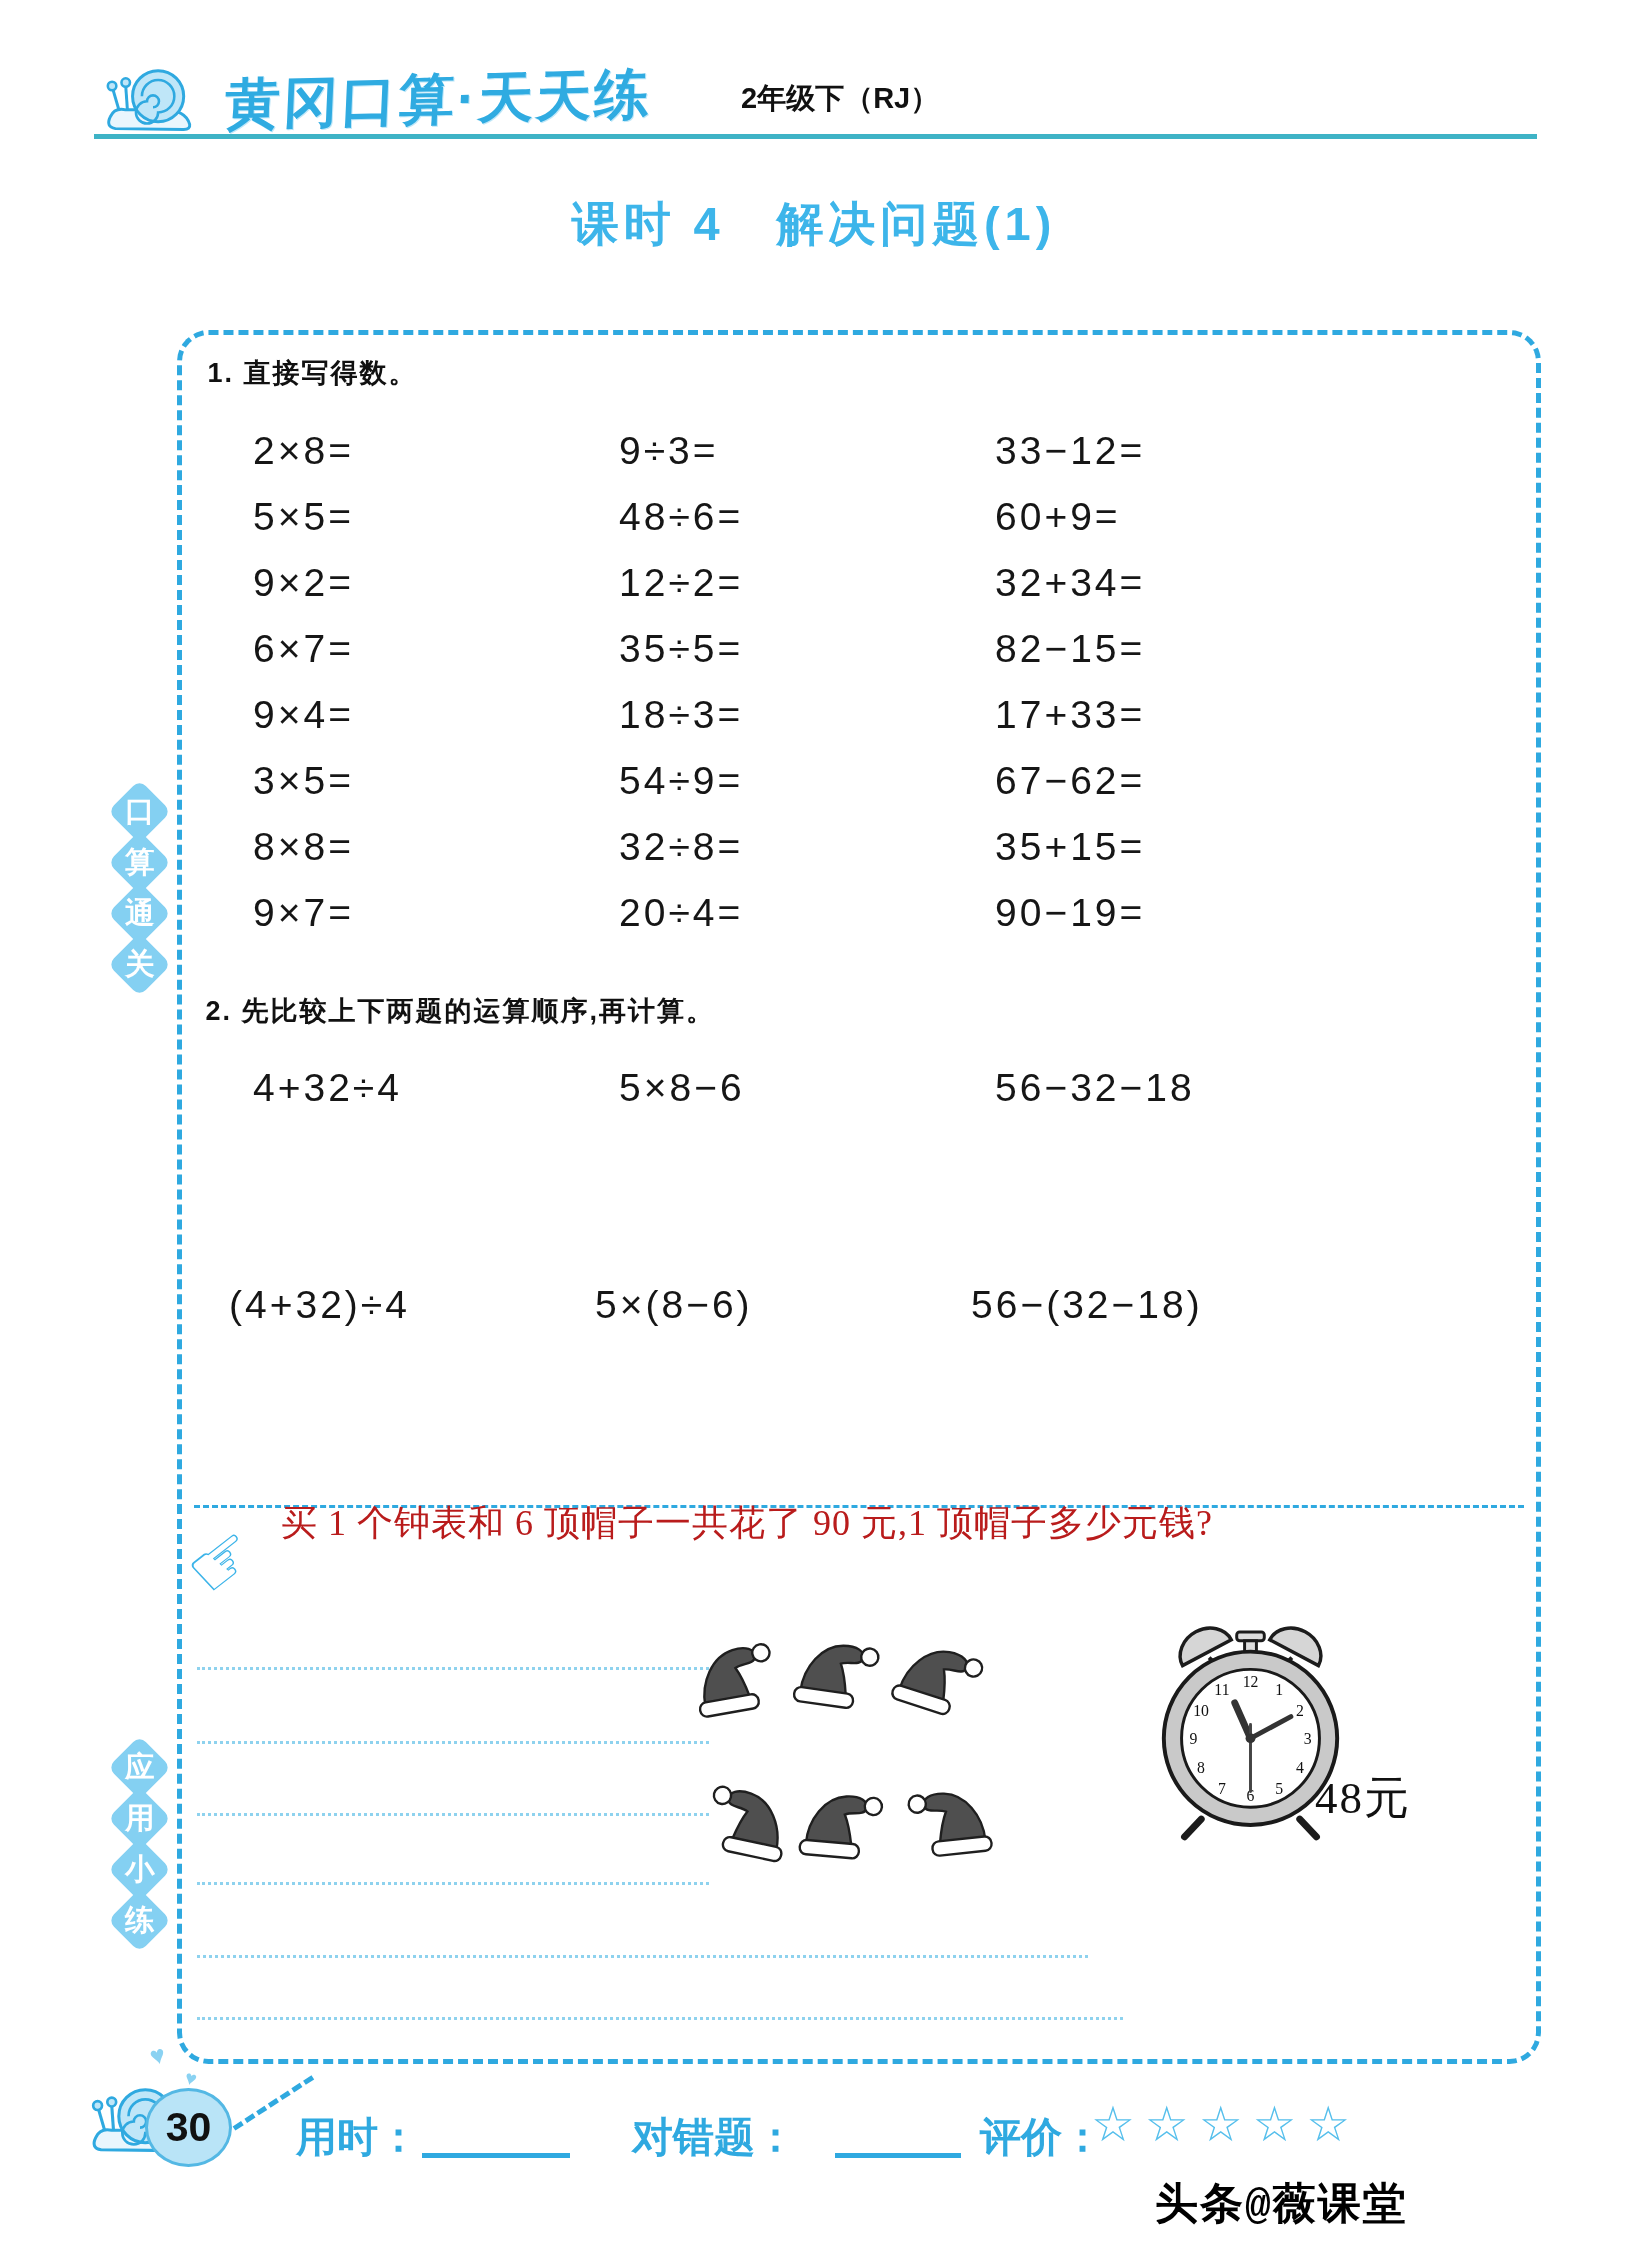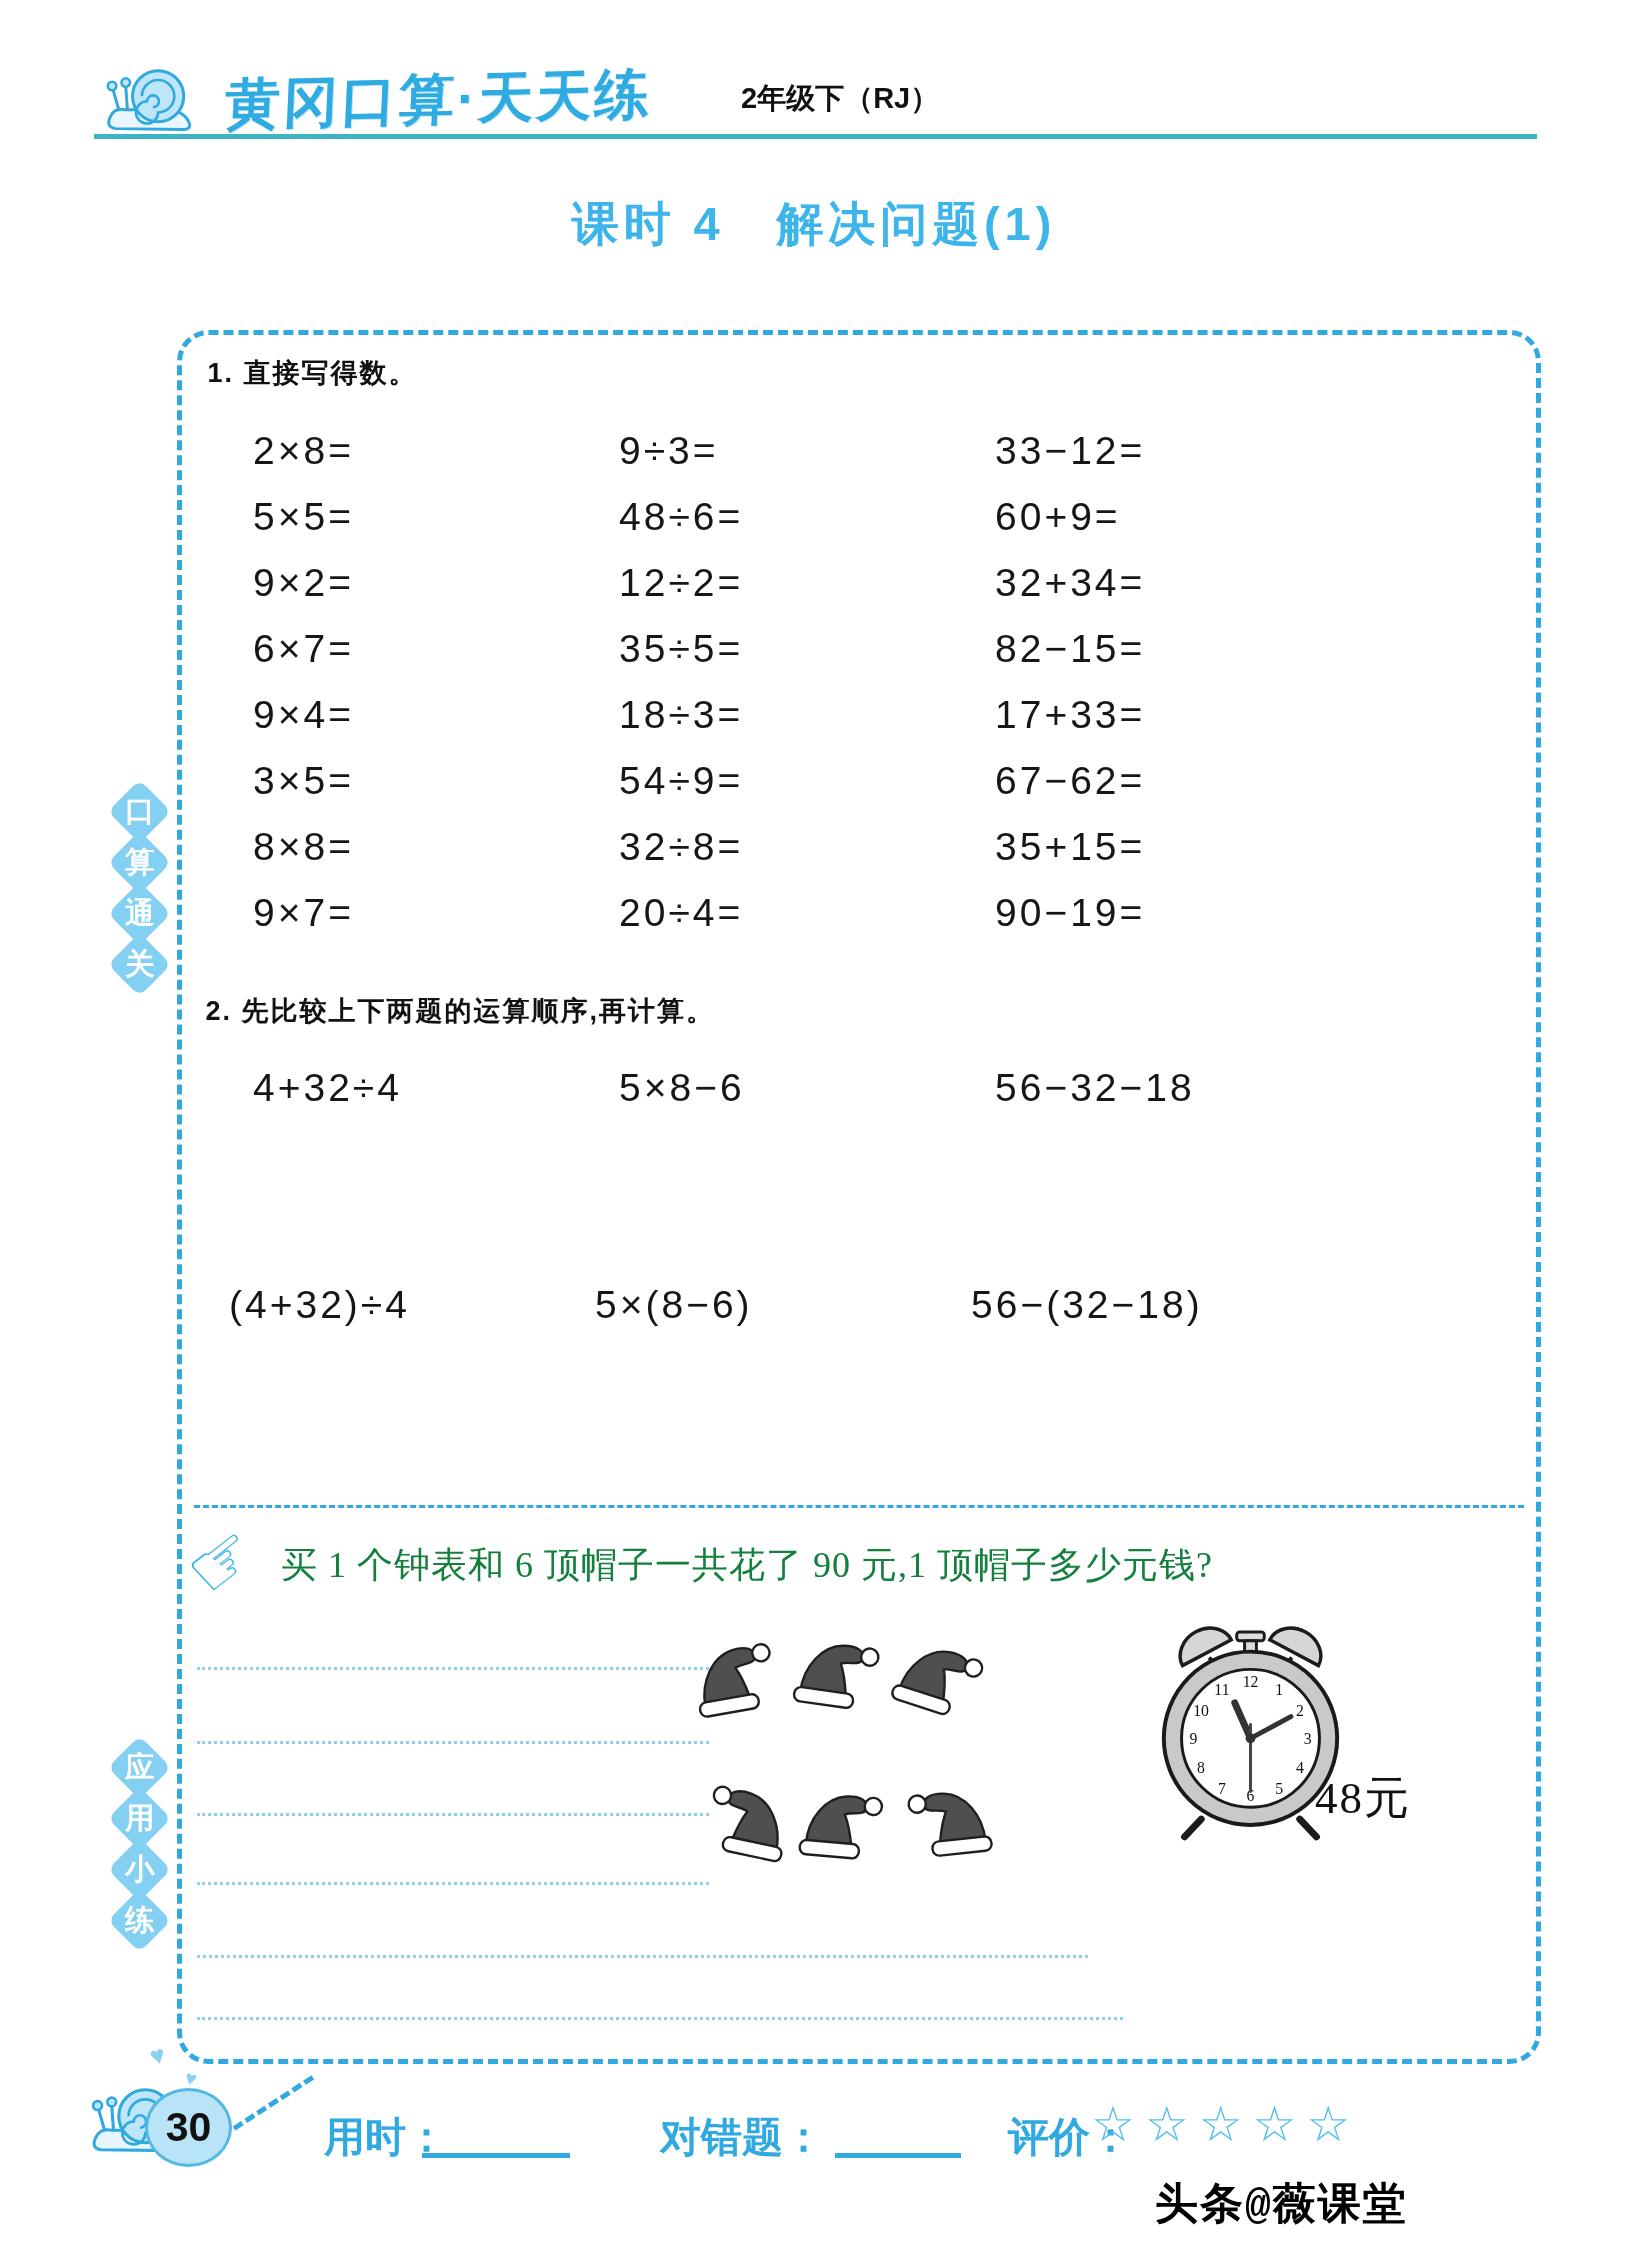--- a/index.html
+++ b/index.html
@@ -35,21 +35,21 @@
   .row1{left:71px;top:731px;}
   .row2{left:47px;top:948px;}
   .expr{width:366px;font-size:39px;letter-spacing:3px;color:#161616;white-space:nowrap;}
   .expr:nth-child(2){width:376px;}
   .expr:last-child{width:auto;}
 
   .divider{position:absolute;left:11.8px;right:11.8px;top:1170px;border-top:3.9px dashed #2fa9e0;}
 
   .hand{position:absolute;left:5.9px;top:1182px;font-size:75px;color:#3cb4e9;
         transform:rotate(-38deg);}
-  .wp-text{position:absolute;left:99px;top:1206px;font-size:36px;color:#15803d;
+  .wp-text{position:absolute;left:99px;top:1164px;font-size:36px;color:#b91c1c;
            font-family:"Liberation Serif",serif;letter-spacing:1px;white-space:nowrap;}
 
   .ans-line{position:absolute;left:14.8px;border-top:3px dotted #8ed2ee;height:0;}
   .l1{top:1332px;width:512px;} .l2{top:1406px;width:512px;}
   .l3{top:1478px;width:512px;} .l4{top:1547px;width:512px;}
   .l5{top:1620px;width:891px;} .l6{top:1682px;width:926px;}
 
   .hats{position:absolute;left:497px;top:1273px;}
   .clock{position:absolute;left:970px;top:1271px;}
   .price{position:absolute;left:1133px;top:1433px;font-size:45px;color:#111;
@@ -61,21 +61,21 @@
   .chain-bottom{top:1742px;}
   .dia{width:45px;height:45px;background:#84d0f2;border-radius:8.9px;transform:rotate(45deg);
        display:flex;align-items:center;justify-content:center;margin:3px 0;}
   .dia span{transform:rotate(-45deg);color:#fff;font-weight:bold;font-size:29.6px;}
 
   
   .footer-snail{position:absolute;left:87px;top:2075px;}
   .page-blob{position:absolute;left:145px;top:2088px;width:81px;height:73px;background:#b9e4f7;
              border:3px solid #54b8e4;border-radius:50%;display:flex;align-items:center;justify-content:center;}
   .page-blob span{font-size:41px;font-weight:bold;color:#111;}
-  .f-label{position:absolute;top:2110px;font-size:41px;font-weight:bold;color:#2fa9e0;white-space:nowrap;margin-left:28px;}
+  .f-label{position:absolute;top:2110px;font-size:41px;font-weight:bold;color:#2fa9e0;white-space:nowrap;}
   .time-label{left:296px;} .mist-label{left:632px;} .rate-label{left:980px;}
   .blank{position:absolute;top:2153px;height:0;border-bottom:5.9px solid #2fa9e0;}
   .blank1{left:422px;width:148px;} .blank2{left:835px;width:126px;}
   .stars{position:absolute;left:1091px;top:2096px;font-size:49px;color:#55bfec;letter-spacing:9.9px;white-space:nowrap;}
   .tail{position:absolute;left:234px;top:2126px;width:94px;border-top:5.9px dashed #2fa9e0;
         transform:rotate(-33deg);transform-origin:left center;}
   .heart{position:absolute;color:#8ad2f2;}
   .h1{left:150px;top:2041px;font-size:25.6px;transform:rotate(-15deg);}
   .h2{left:185px;top:2067px;font-size:19.7px;transform:rotate(15deg);}
 

